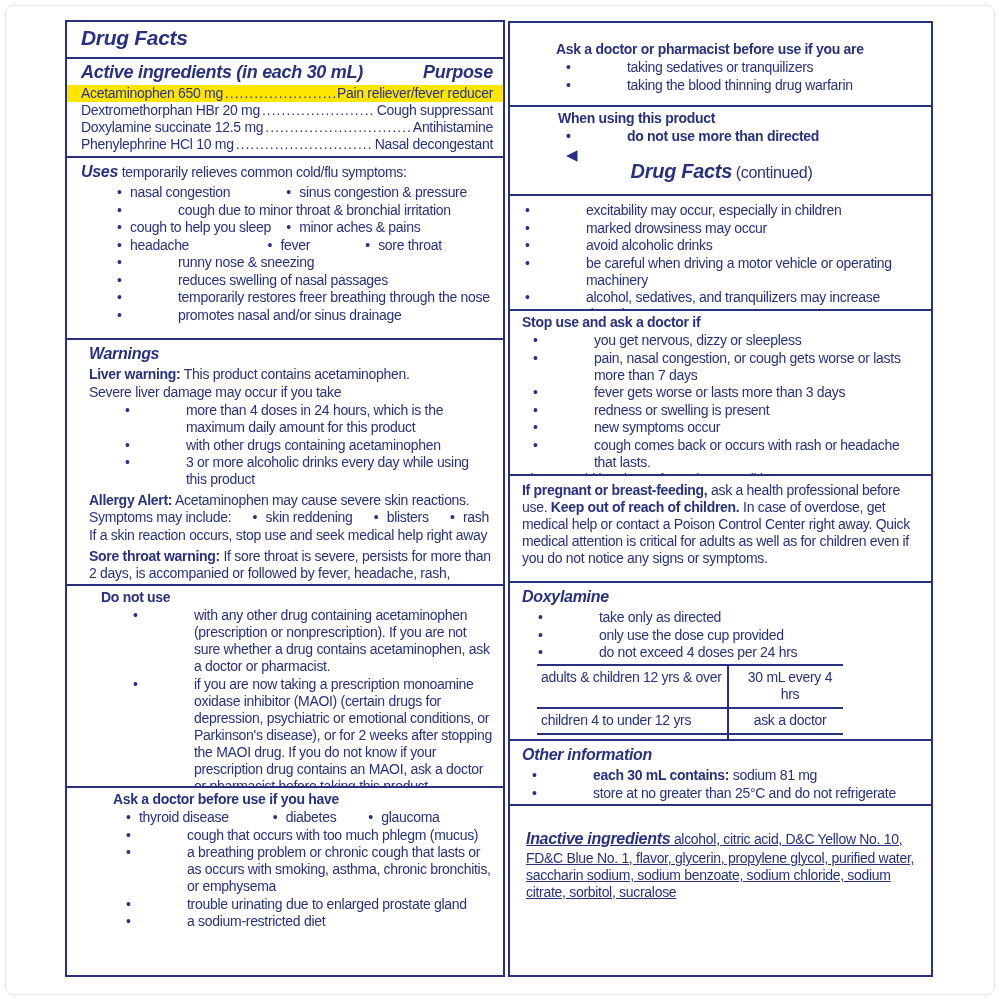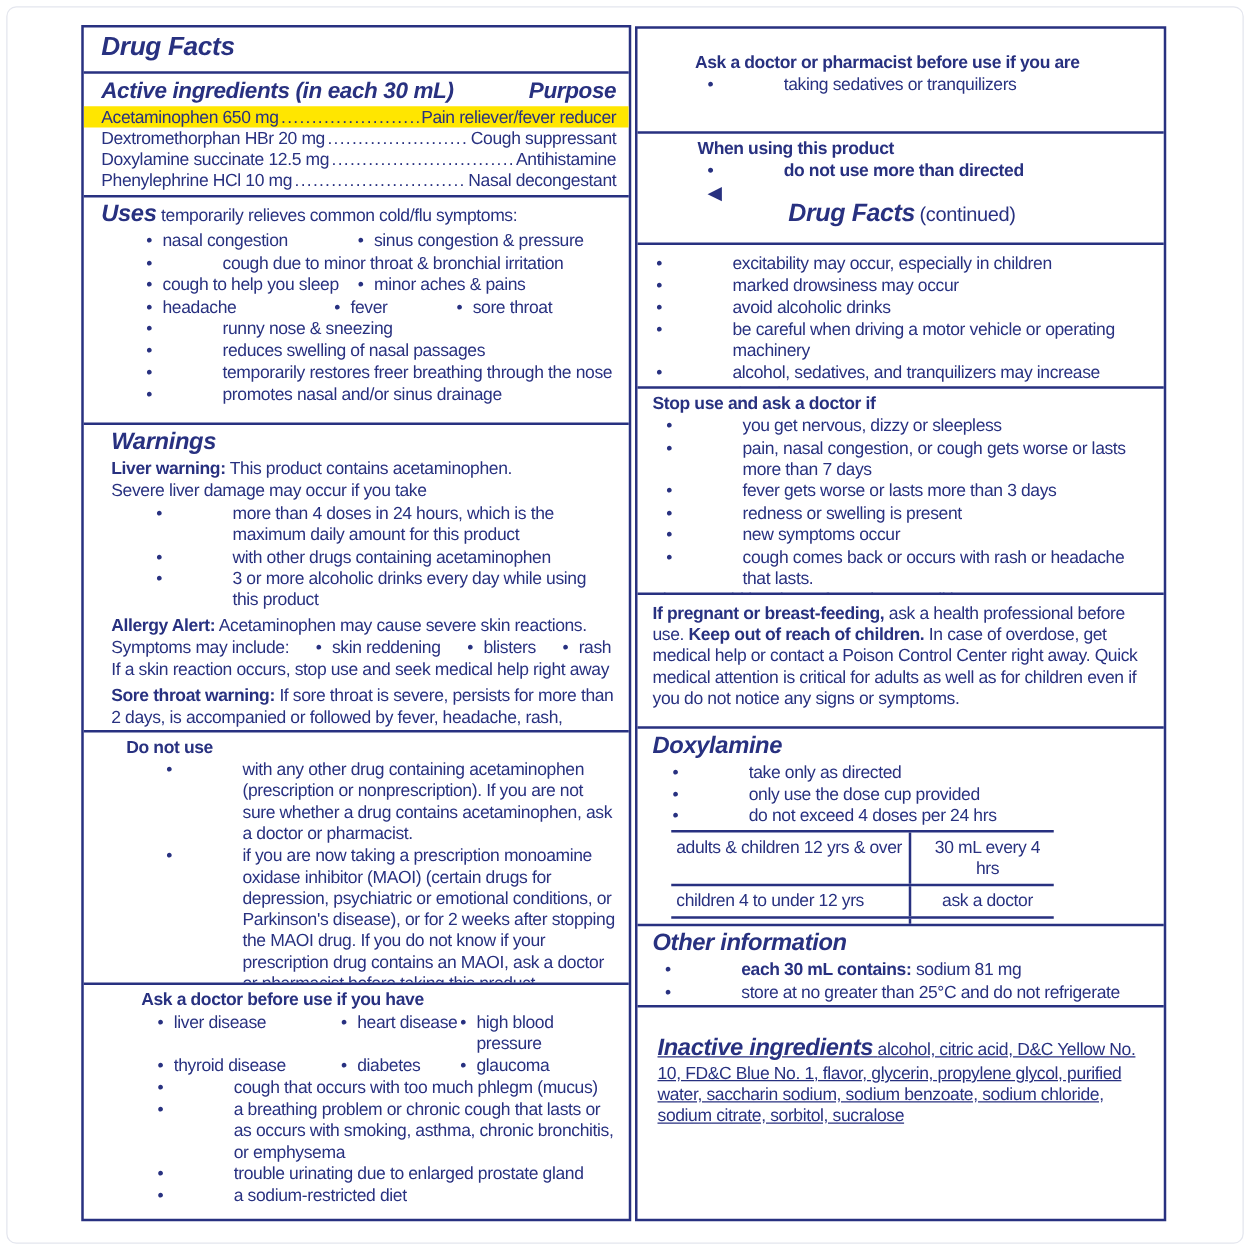--- a/index.html
+++ b/index.html
@@ -11,21 +11,21 @@
     font-size:14px;line-height:17px;letter-spacing:-0.3px;
   }
   .frame{position:absolute;inset:5px;border:1px solid #e4e6ee;border-radius:8px;pointer-events:none;}
   .col{position:absolute;display:flex;flex-direction:column;border:2px solid var(--navy,#283180);background:#fff;}
   .col-left{left:65px;top:20px;width:440px;height:957px;}
   .col-right{left:508px;top:21px;width:425px;height:956px;}
   .sec{border-bottom:2px solid var(--navy,#283180);overflow:hidden;padding:3px 10px 4px 14px;flex:0 0 auto;}
   .sec:last-child{border-bottom:none;flex:1 1 auto;}
   
   .title{font-size:21px;font-weight:bold;font-style:italic;padding-top:4px;}
-  .hI{font-weight:bold;font-style:italic;font-size:19px;line-height:22px;}
+  .hI{font-weight:bold;font-style:italic;font-size:16px;line-height:22px;}
   .h18{font-size:18px;line-height:21px;}
   .blk{display:block;margin-bottom:1px;}
   .h-sub{font-weight:bold;}
   
   .ai-head{display:flex;justify-content:space-between;align-items:baseline;margin-bottom:2px;}
   .ai-row{display:flex;align-items:baseline;line-height:17px;}
   .ai-name{white-space:nowrap;}
   .leader{flex:1;overflow:hidden;white-space:nowrap;margin:0 2px;}
   .leader::after{content:"......................................................................................................................";letter-spacing:1px;}
   .ai-purpose{white-space:nowrap;}
@@ -242,34 +242,20 @@
         </div>
       </div>
   </div>
 
   <div class="sec">
     <div class="h-sub ml32">Ask a doctor before use if you have</div>
     <div class="blist ml45">
         <div class="brow">
           <span class="bitem">
             <span class="dot"></span>
-            <span class="btxt">liver disease</span>
-          </span>
-          <span class="bitem">
-            <span class="dot"></span>
-            <span class="btxt">heart disease</span>
-          </span>
-          <span class="bitem">
-            <span class="dot"></span>
-            <span class="btxt">high blood pressure</span>
-          </span>
-        </div>
-        <div class="brow">
-          <span class="bitem">
-            <span class="dot"></span>
             <span class="btxt">thyroid disease</span>
           </span>
           <span class="bitem">
             <span class="dot"></span>
             <span class="btxt">diabetes</span>
           </span>
           <span class="bitem">
             <span class="dot"></span>
             <span class="btxt">glaucoma</span>
           </span>
@@ -304,20 +290,26 @@
 
 <div class="col col-right">
 
   <div class="sec s-askpharm" style="height:84px;padding-left:12px;">
     <div class="h-sub ml34">Ask a doctor or pharmacist before use if you are</div>
     <div class="blist ml44">
         <div class="brow">
           <span class="bitem">
             <span class="dot"></span>
             <span class="btxt">taking sedatives or tranquilizers</span>
+          </span>
+        </div>
+        <div class="brow">
+          <span class="bitem">
+            <span class="dot"></span>
+            <span class="btxt">taking the blood thinning drug warfarin</span>
           </span>
         </div>
       </div>
   </div>
 
   <div class="sec sec-when" style="height:89px;padding-left:12px;">
     <div class="h-sub ml36">When using this product</div>
     <div class="blist ml44">
         <div class="brow">
           <span class="bitem">

